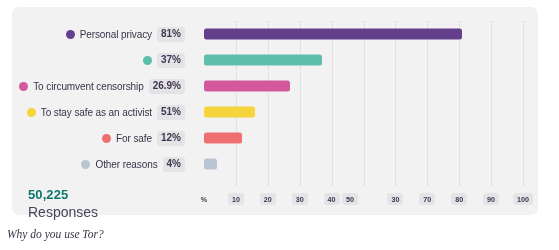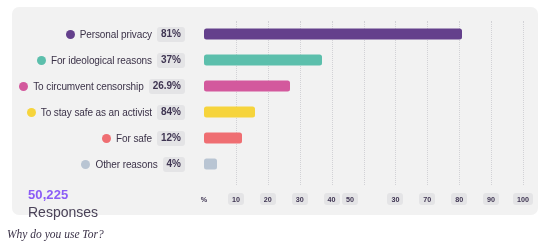--- a/index.html
+++ b/index.html
@@ -129,21 +129,21 @@
   }
   
   .summary {
     position: absolute;
     left: 16px;
     top: 180px;
   }
   .summary-value {
     font-size: 13px;
     font-weight: bold;
-    color: #8b5cf6;
+    color: #0f766e;
     letter-spacing: 0.1px;
   }
   .summary-label {
     font-size: 14px;
     color: #4a4258;
     margin-top: 2px;
   }
   
   .caption {
     position: absolute;
@@ -180,42 +180,41 @@
           <span class="cat-name">Personal privacy</span>
           <span class="pct-badge">81%</span>
         </div>
         <div class="bar-wrap">
           <div class="bar" style="background: rgb(100, 64, 140); left: 11px; width: 258.39px;"></div>
         </div>
       </div>
       <div class="row">
         <div class="row-label">
           <span class="dot" style="background: rgb(92, 191, 172);"></span>
-          <span class="cat-name">For ideological reasons</span>
           <span class="pct-badge">37%</span>
         </div>
         <div class="bar-wrap">
           <div class="bar" style="background: rgb(92, 191, 172); left: 11px; width: 118.03px;"></div>
         </div>
       </div>
       <div class="row">
         <div class="row-label">
           <span class="dot" style="background: rgb(211, 89, 157);"></span>
           <span class="cat-name">To circumvent censorship</span>
           <span class="pct-badge">26.9%</span>
         </div>
         <div class="bar-wrap">
           <div class="bar" style="background: rgb(211, 89, 157); left: 11px; width: 85.811px;"></div>
         </div>
       </div>
       <div class="row">
         <div class="row-label">
           <span class="dot" style="background: rgb(246, 212, 60);"></span>
           <span class="cat-name">To stay safe as an activist</span>
-          <span class="pct-badge">84%</span>
+          <span class="pct-badge">51%</span>
         </div>
         <div class="bar-wrap">
           <div class="bar" style="background: rgb(246, 212, 60); left: 11px; width: 51.04px;"></div>
         </div>
       </div>
       <div class="row">
         <div class="row-label">
           <span class="dot" style="background: rgb(239, 110, 114);"></span>
           <span class="cat-name">For safe</span>
           <span class="pct-badge">12%</span>

